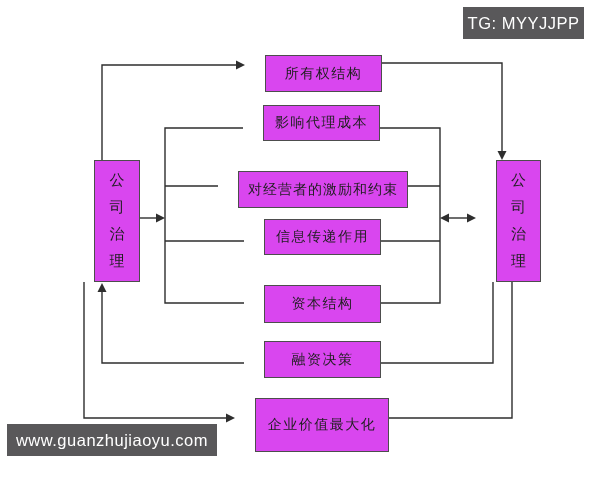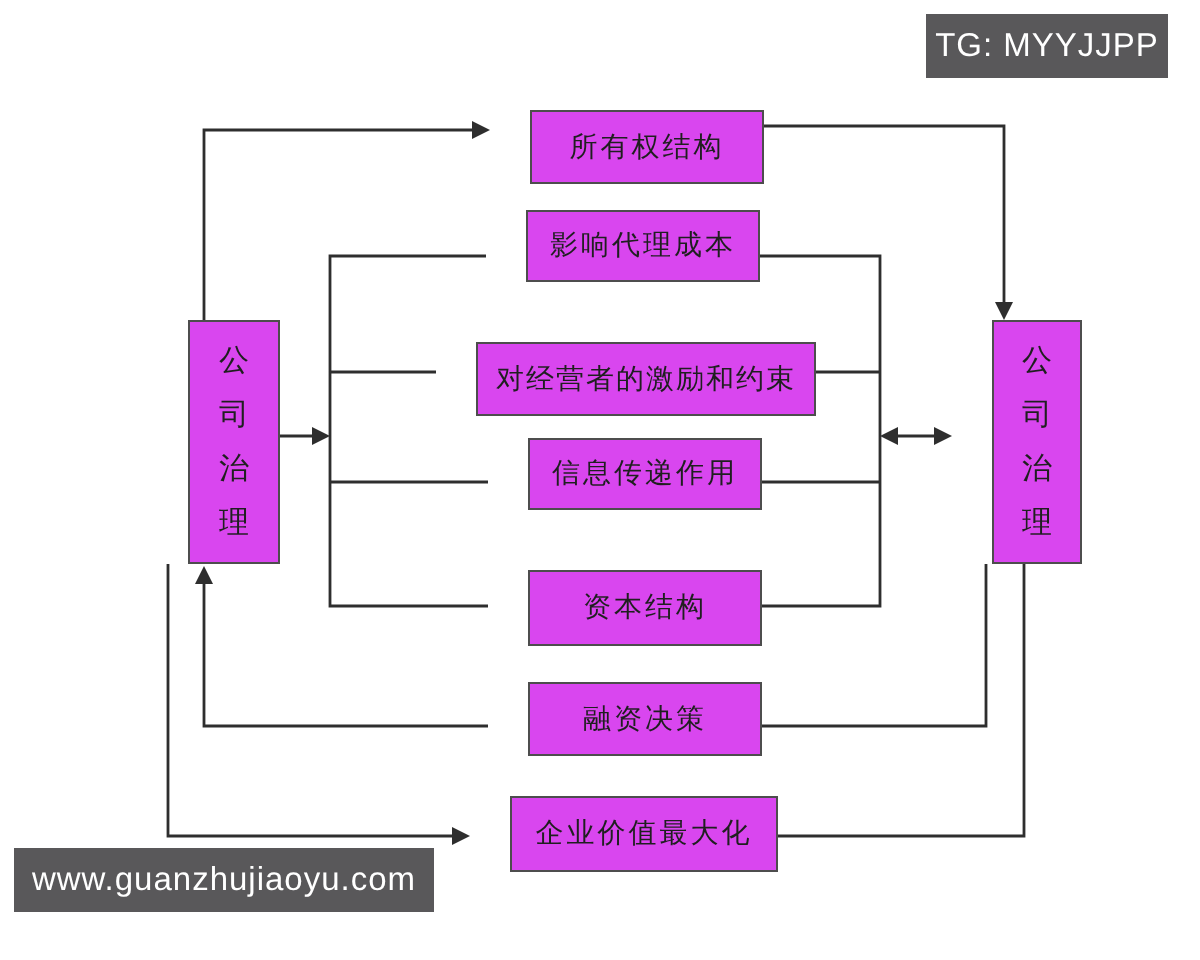--- a/index.html
+++ b/index.html
@@ -73,21 +73,21 @@
   }
   #tg-bar   { left: 463px; top: 7px;   width: 121px; height: 32px; }
   #site-bar { left: 7px;   top: 424px; width: 210px; height: 32px; }
 
   #n-ownership  { left: 245px; top: 55px;  width: 117px; height: 37px; }
   #n-agency     { left: 243px; top: 105px; width: 117px; height: 36px; }
   #n-incentive  { left: 218px; top: 171px; width: 170px; height: 37px; font-family: Liberation Serif, serif; }
   #n-info       { left: 244px; top: 219px; width: 117px; height: 36px; }
   #n-control    { left: 244px; top: 285px; width: 117px; height: 38px; }
   #n-financing  { left: 244px; top: 341px; width: 117px; height: 37px; }
-  #n-value      { left: 235px; top: 398px; width: 134px; height: 38px; }
+  #n-value      { left: 235px; top: 398px; width: 134px; height: 54px; }
   #n-capital    { left: 74px;  top: 160px; width: 46px;  height: 122px; }
   #n-governance { left: 476px; top: 160px; width: 45px;  height: 122px; }
 </style>
 </head>
 <body>
 
 <div class="stage">
 
   <svg class="wires" viewBox="0 0 600 480" aria-hidden="true">
 

